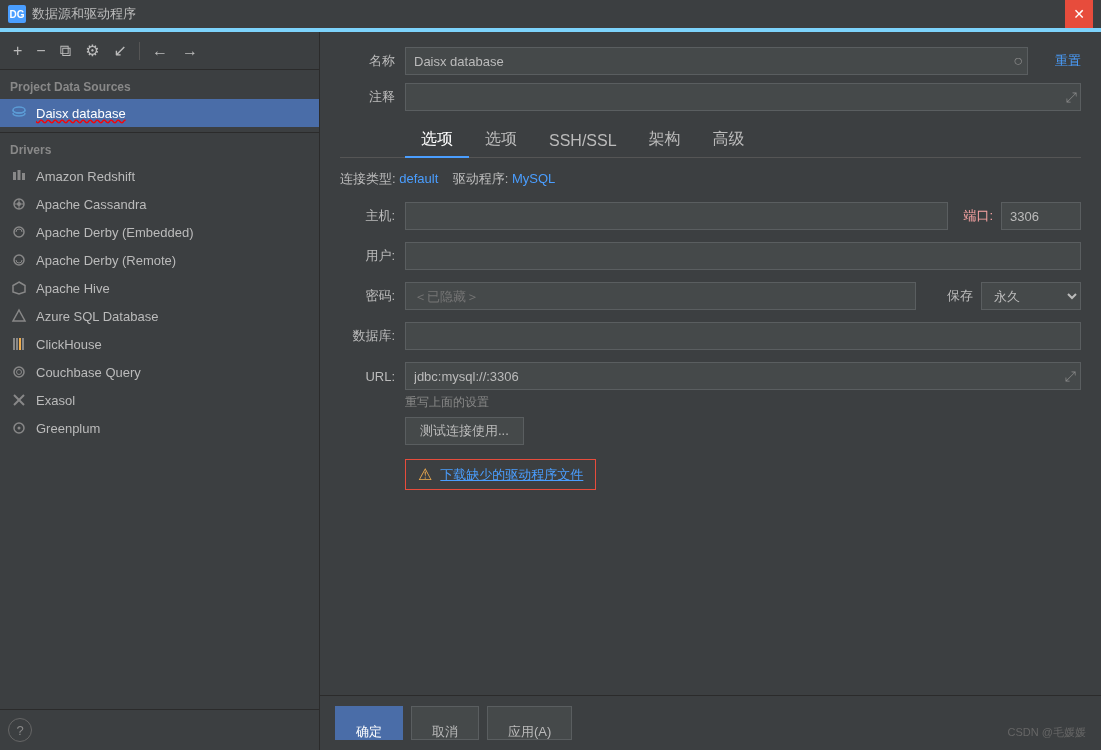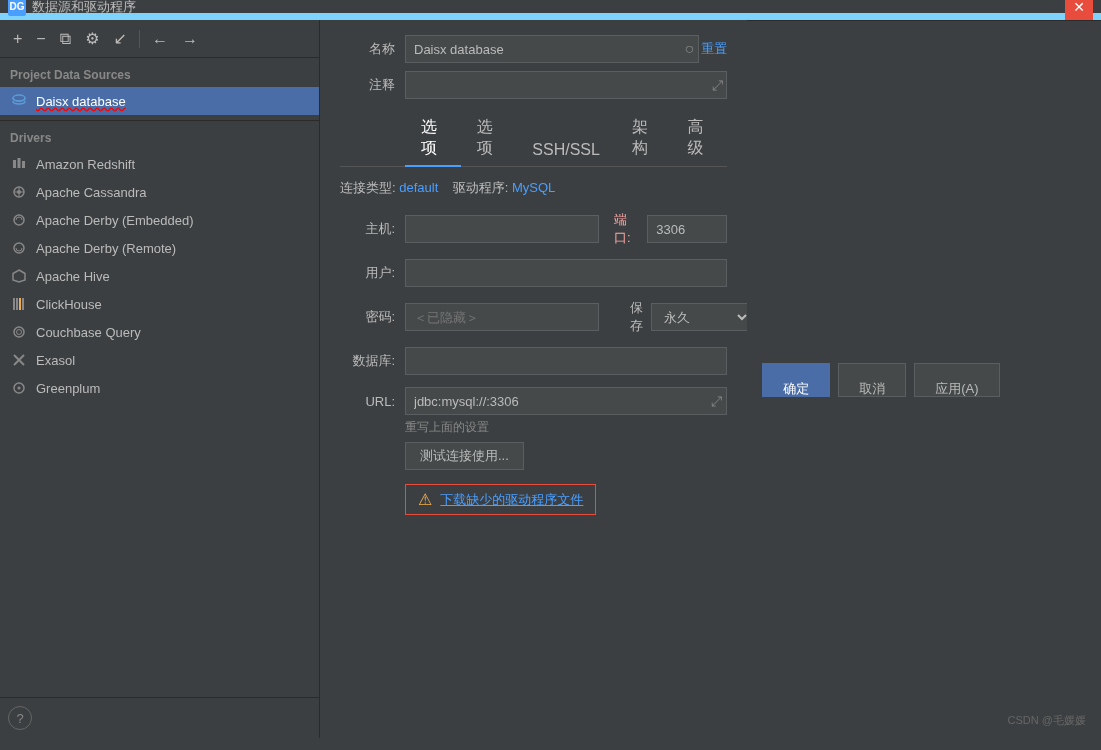--- a/index.html
+++ b/index.html
@@ -1,25 +1,25 @@
 <!DOCTYPE html>
 <html><head>
   <meta charset="utf-8">
   <style>
     * { box-sizing: border-box; margin: 0; padding: 0; }
     body { font-family: "Microsoft YaHei", "SimHei", sans-serif; background: #3c3f41; color: #bbbbbb; font-size: 13px; }
 
     
     .title-bar {
       background: #3c3f41;
-      height: 20px;
+      height: 32px;
       display: flex;
       align-items: center;
       padding: 0 8px;
-      border-bottom: 7px solid #7dd3fc;
+      border-bottom: 4px solid #7dd3fc;
       user-select: none;
     }
     .title-bar-icon {
       width: 18px; height: 18px; margin-right: 6px;
       background: #4a9eff;
       border-radius: 2px;
       display: flex; align-items: center; justify-content: center;
       font-size: 10px; color: white; font-weight: bold;
     }
     .title-bar-text { font-size: 13px; color: #bbbbbb; flex: 1; }
@@ -119,21 +119,21 @@
       color: #888;
       cursor: pointer;
       font-size: 13px;
       display: flex; align-items: center; justify-content: center;
     }
 
     
     .content-panel {
       flex: 1;
       display: flex;
-      flex-direction: row;
+      flex-direction: column;
       background: #3c3f41;
       overflow: hidden;
     }
 
     .form-area {
       flex: 1;
       padding: 15px 20px;
       overflow-y: auto;
     }
 
@@ -183,21 +183,21 @@
     }
     .name-clear-btn {
       position: absolute;
       right: 5px; top: 50%;
       transform: translateY(-50%);
       background: none; border: none;
       color: #888; cursor: pointer; font-size: 16px;
     }
     .reset-link {
       color: #4a9eff;
-      margin-left: 2px;
+      margin-left: 27px;
       cursor: pointer;
       font-size: 13px;
       text-decoration: none;
     }
 
     
     .tabs {
       display: flex;
       align-items: flex-end;
       padding: 0 0 0 65px;
@@ -451,20 +451,28 @@
 
       <div class="sidebar-item">
         <span class="item-icon">
           <svg width="16" height="16" viewBox="0 0 16 16">
             <polygon points="8,2 14,5.5 14,12 8,14 2,12 2,5.5" stroke="#888" stroke-width="1.5" fill="none"></polygon>
           </svg>
         </span>
         <span>Apache Hive</span>
       </div>
 
+      <div class="sidebar-item">
+        <span class="item-icon">
+          <svg width="16" height="16" viewBox="0 0 16 16">
+            <polygon points="8,2 14,13 2,13" stroke="#888" stroke-width="1.5" fill="none"></polygon>
+          </svg>
+        </span>
+        <span>Azure SQL Database</span>
+      </div>
 
       <div class="sidebar-item">
         <span class="item-icon">
           <svg width="16" height="16" viewBox="0 0 16 16">
             <rect x="2" y="2" width="2" height="12" fill="#888"></rect>
             <rect x="5" y="2" width="2" height="12" fill="#888"></rect>
             <rect x="8" y="2" width="2" height="12" fill="#f0ad4e"></rect>
             <rect x="11" y="2" width="2" height="12" fill="#888"></rect>
           </svg>
         </span>

